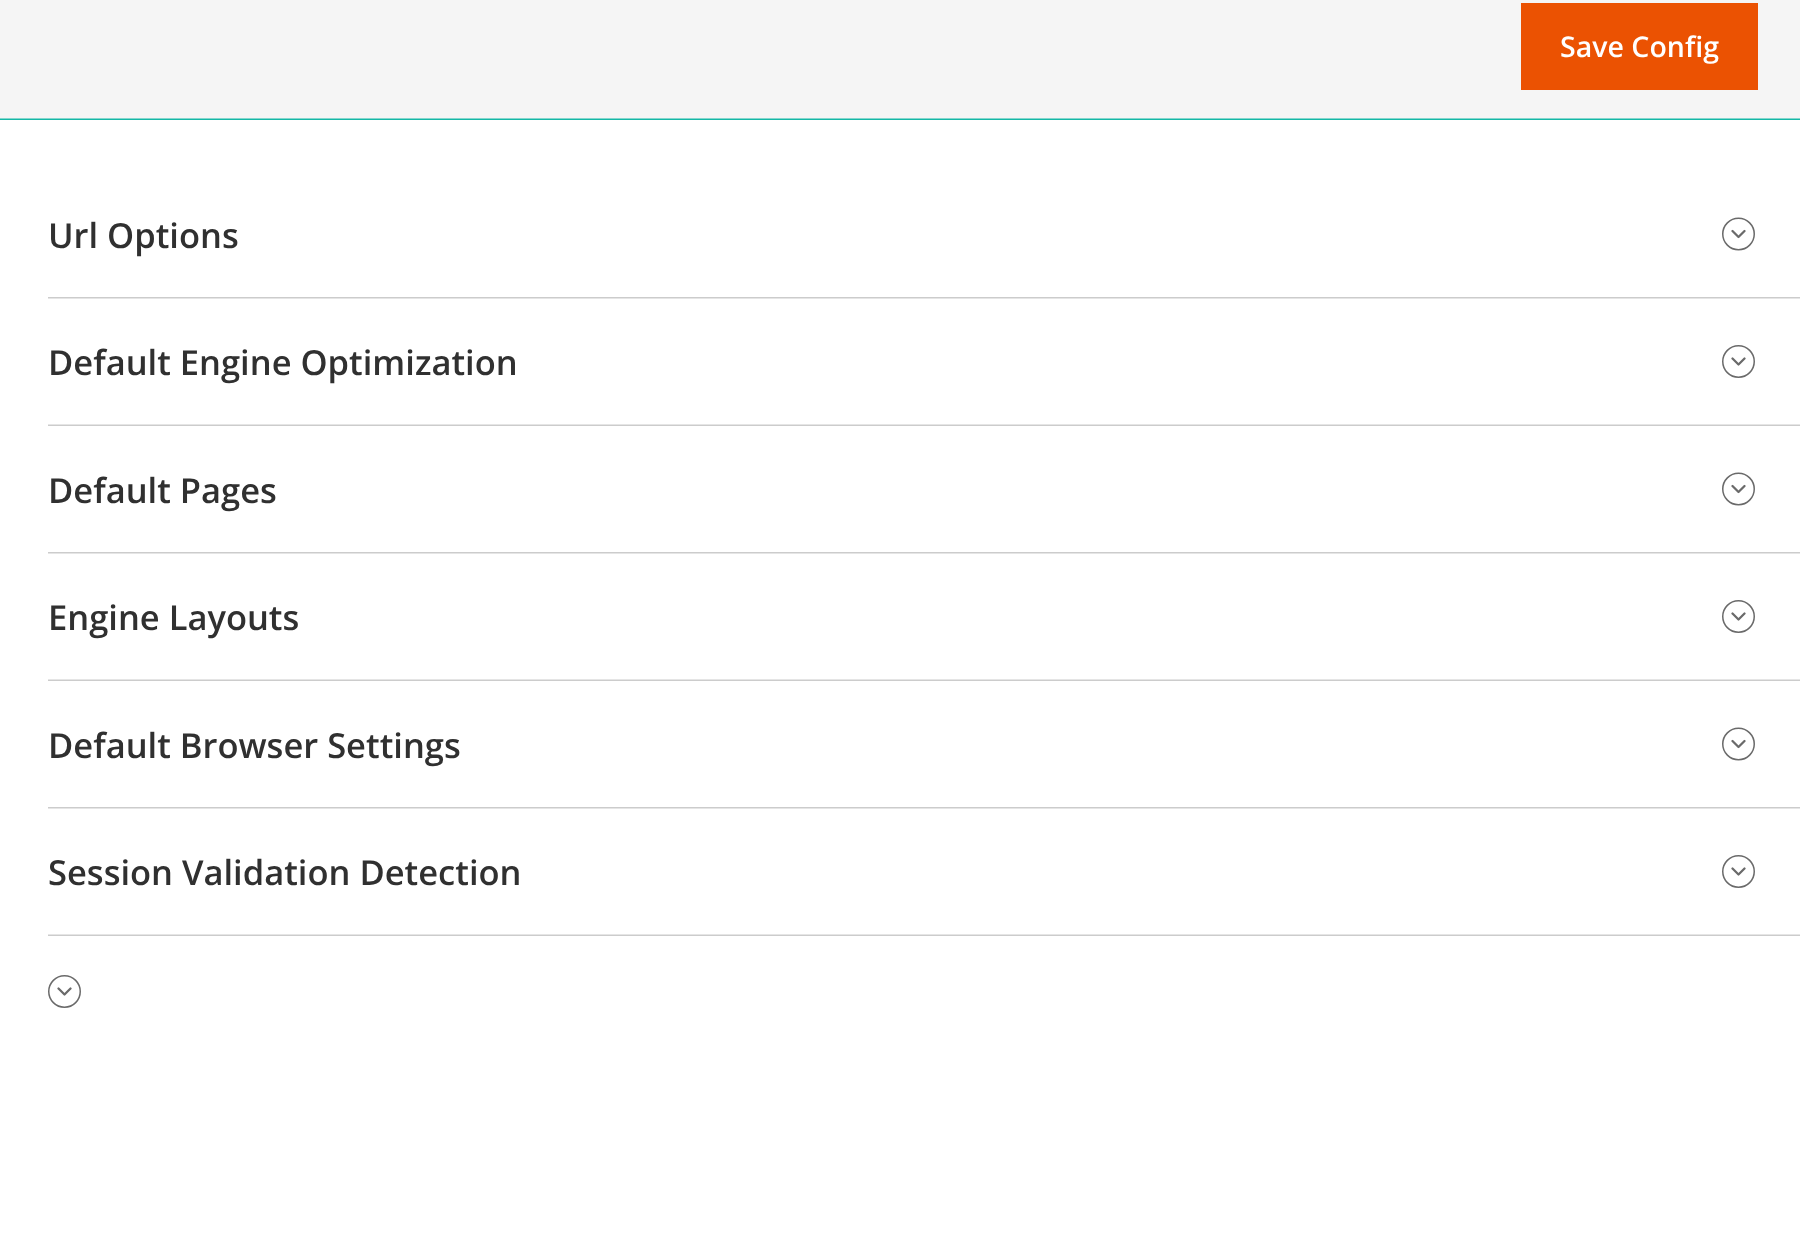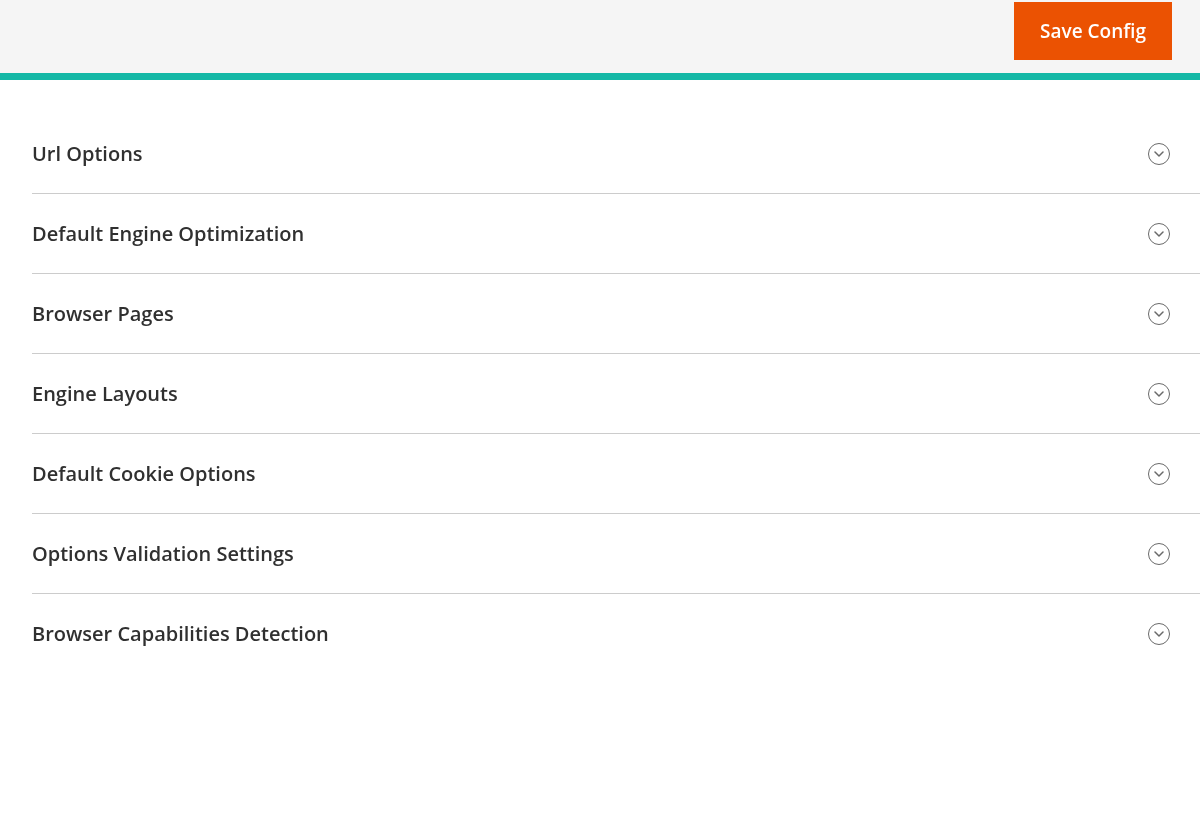--- a/index.html
+++ b/index.html
@@ -15,21 +15,21 @@
       overflow: hidden;
     }
     .top-bar {
       background: #f5f5f5;
       height: 80px;
       display: flex;
       justify-content: flex-end;
       align-items: flex-start;
       padding-right: 28px;
       padding-top: 2px;
-      border-bottom: 7px solid #14b8a6;
+      border-bottom: 1px solid #14b8a6;
     }
     .save-button {
       background: #eb5202;
       color: #ffffff;
       border: none;
       padding: 16px 26px;
       font-size: 19px;
       font-weight: 600;
       cursor: pointer;
       font-family: inherit;
@@ -43,21 +43,21 @@
       justify-content: space-between;
       align-items: center;
       padding: 26px 30px 26px 0;
       border-bottom: 1px solid #cccccc;
       cursor: pointer;
     }
     .section-header:first-child {
       padding-top: 0;
     }
     .section-title {
-      font-size: 20px;
+      font-size: 23px;
       font-weight: 600;
       color: #303030;
     }
     .expand-icon {
       width: 22px;
       height: 22px;
       border: 1.5px solid #6a6a6a;
       border-radius: 50%;
       display: flex;
       align-items: center;
@@ -95,57 +95,56 @@
     <span class="expand-icon">
       <svg viewBox="0 0 10 6">
           <path d="M1 1 L5 5 L9 1" stroke="#6a6a6a" stroke-width="1.5" fill="none" stroke-linecap="round" stroke-linejoin="round"></path>
         </svg>
     </span>
   </div>
 
 
 
   <div class="section-header">
-    <span class="section-title">Browser Pages</span>
+    <span class="section-title">Default Pages</span>
     <span class="expand-icon">
       <svg viewBox="0 0 10 6">
           <path d="M1 1 L5 5 L9 1" stroke="#6a6a6a" stroke-width="1.5" fill="none" stroke-linecap="round" stroke-linejoin="round"></path>
         </svg>
     </span>
   </div>
 
   <div class="section-header">
     <span class="section-title">Engine Layouts</span>
     <span class="expand-icon">
       <svg viewBox="0 0 10 6">
           <path d="M1 1 L5 5 L9 1" stroke="#6a6a6a" stroke-width="1.5" fill="none" stroke-linecap="round" stroke-linejoin="round"></path>
         </svg>
     </span>
   </div>
 
   <div class="section-header">
-    <span class="section-title">Default Cookie Options</span>
+    <span class="section-title">Default Browser Settings</span>
     <span class="expand-icon">
       <svg viewBox="0 0 10 6">
           <path d="M1 1 L5 5 L9 1" stroke="#6a6a6a" stroke-width="1.5" fill="none" stroke-linecap="round" stroke-linejoin="round"></path>
         </svg>
     </span>
   </div>
 
   <div class="section-header">
-    <span class="section-title">Options Validation Settings</span>
+    <span class="section-title">Session Validation Detection</span>
     <span class="expand-icon">
       <svg viewBox="0 0 10 6">
           <path d="M1 1 L5 5 L9 1" stroke="#6a6a6a" stroke-width="1.5" fill="none" stroke-linecap="round" stroke-linejoin="round"></path>
         </svg>
     </span>
   </div>
 
   <div class="section-header">
-    <span class="section-title">Browser Capabilities Detection</span>
     <span class="expand-icon">
       <svg viewBox="0 0 10 6">
           <path d="M1 1 L5 5 L9 1" stroke="#6a6a6a" stroke-width="1.5" fill="none" stroke-linecap="round" stroke-linejoin="round"></path>
         </svg>
     </span>
   </div>
 
 </div>
 
 </body></html>

